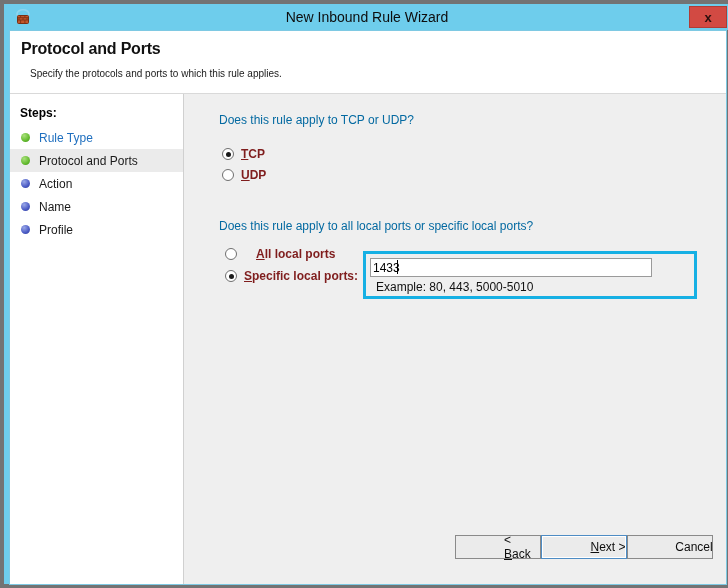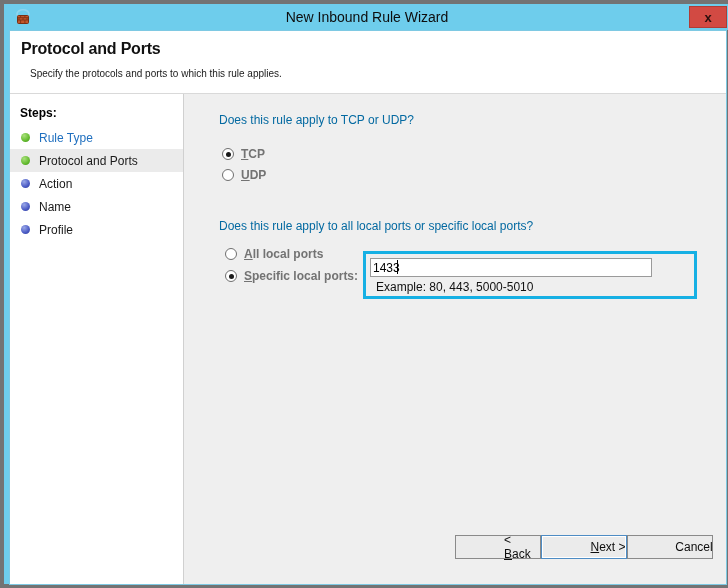--- a/index.html
+++ b/index.html
@@ -222,28 +222,28 @@
     position: absolute;
     left: 2.5px;
     top: 2.5px;
     width: 5px;
     height: 5px;
     border-radius: 50%;
     background: #1a1a1a;
   }
   .radio-label {
     font-size: 12px;
-    color: #737373;
+    color: #7f1d1d;
   }
   .radio-label.bold { font-weight: bold; }
   .acc { text-decoration: underline; }
 
   .r-tcp  { left: 38px; top: 53px; }
   .r-udp  { left: 38px; top: 74px; }
-  .r-all  { left: 41px; top: 153px; }
+  .r-all  { left: 41px; top: 153px; gap: 12px; }
   .r-spec { left: 41px; top: 175px; }
 
   
   .highlight-box {
     position: absolute;
     left: 179px;
     top: 157px;
     width: 334px;
     height: 48px;
     border: 3px solid #16b0e4;

